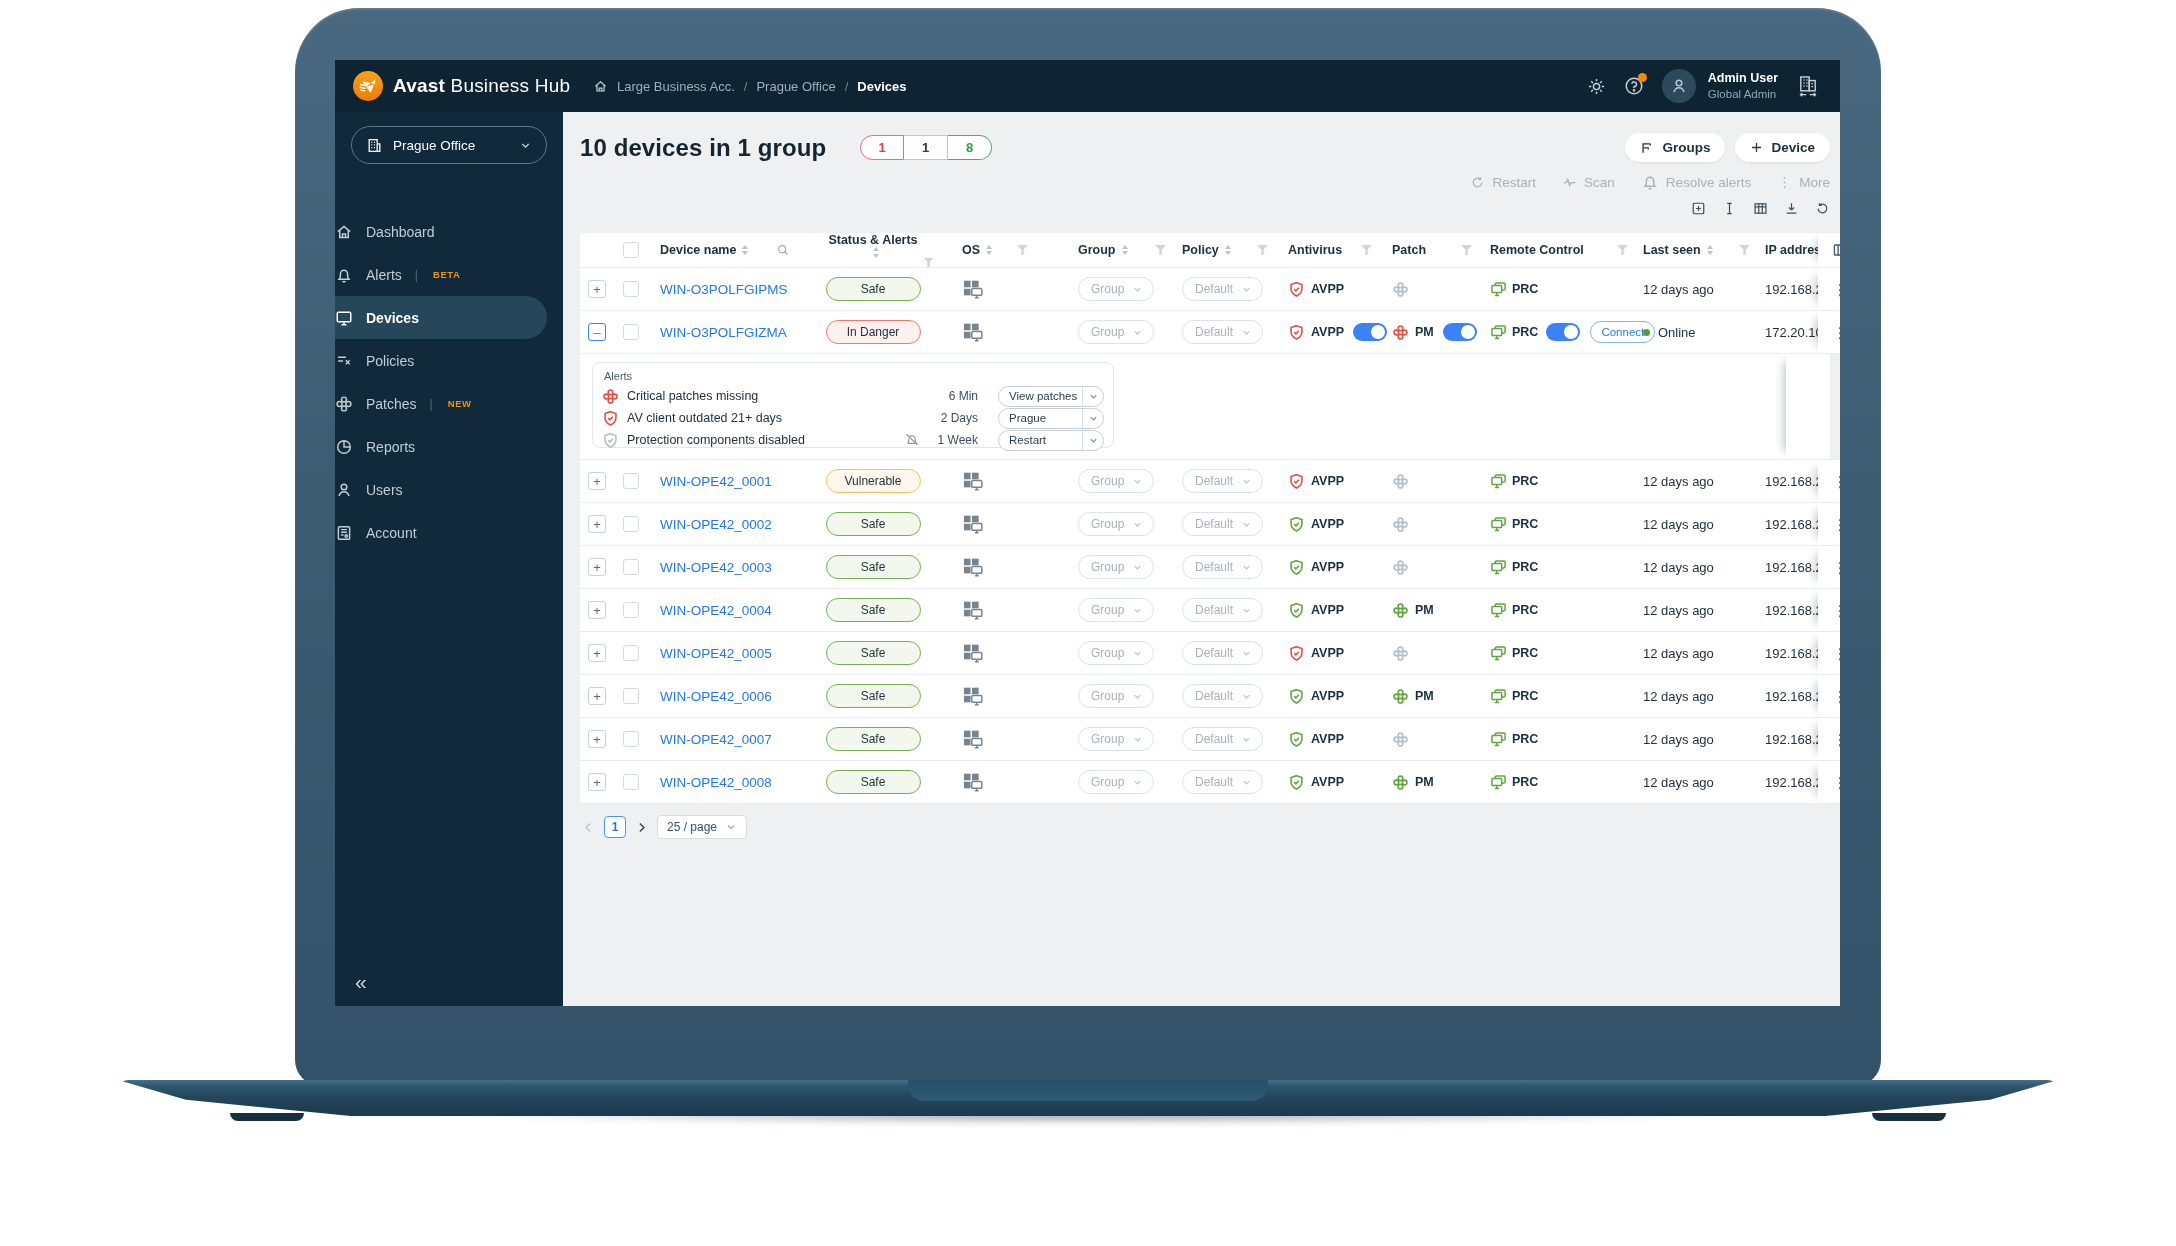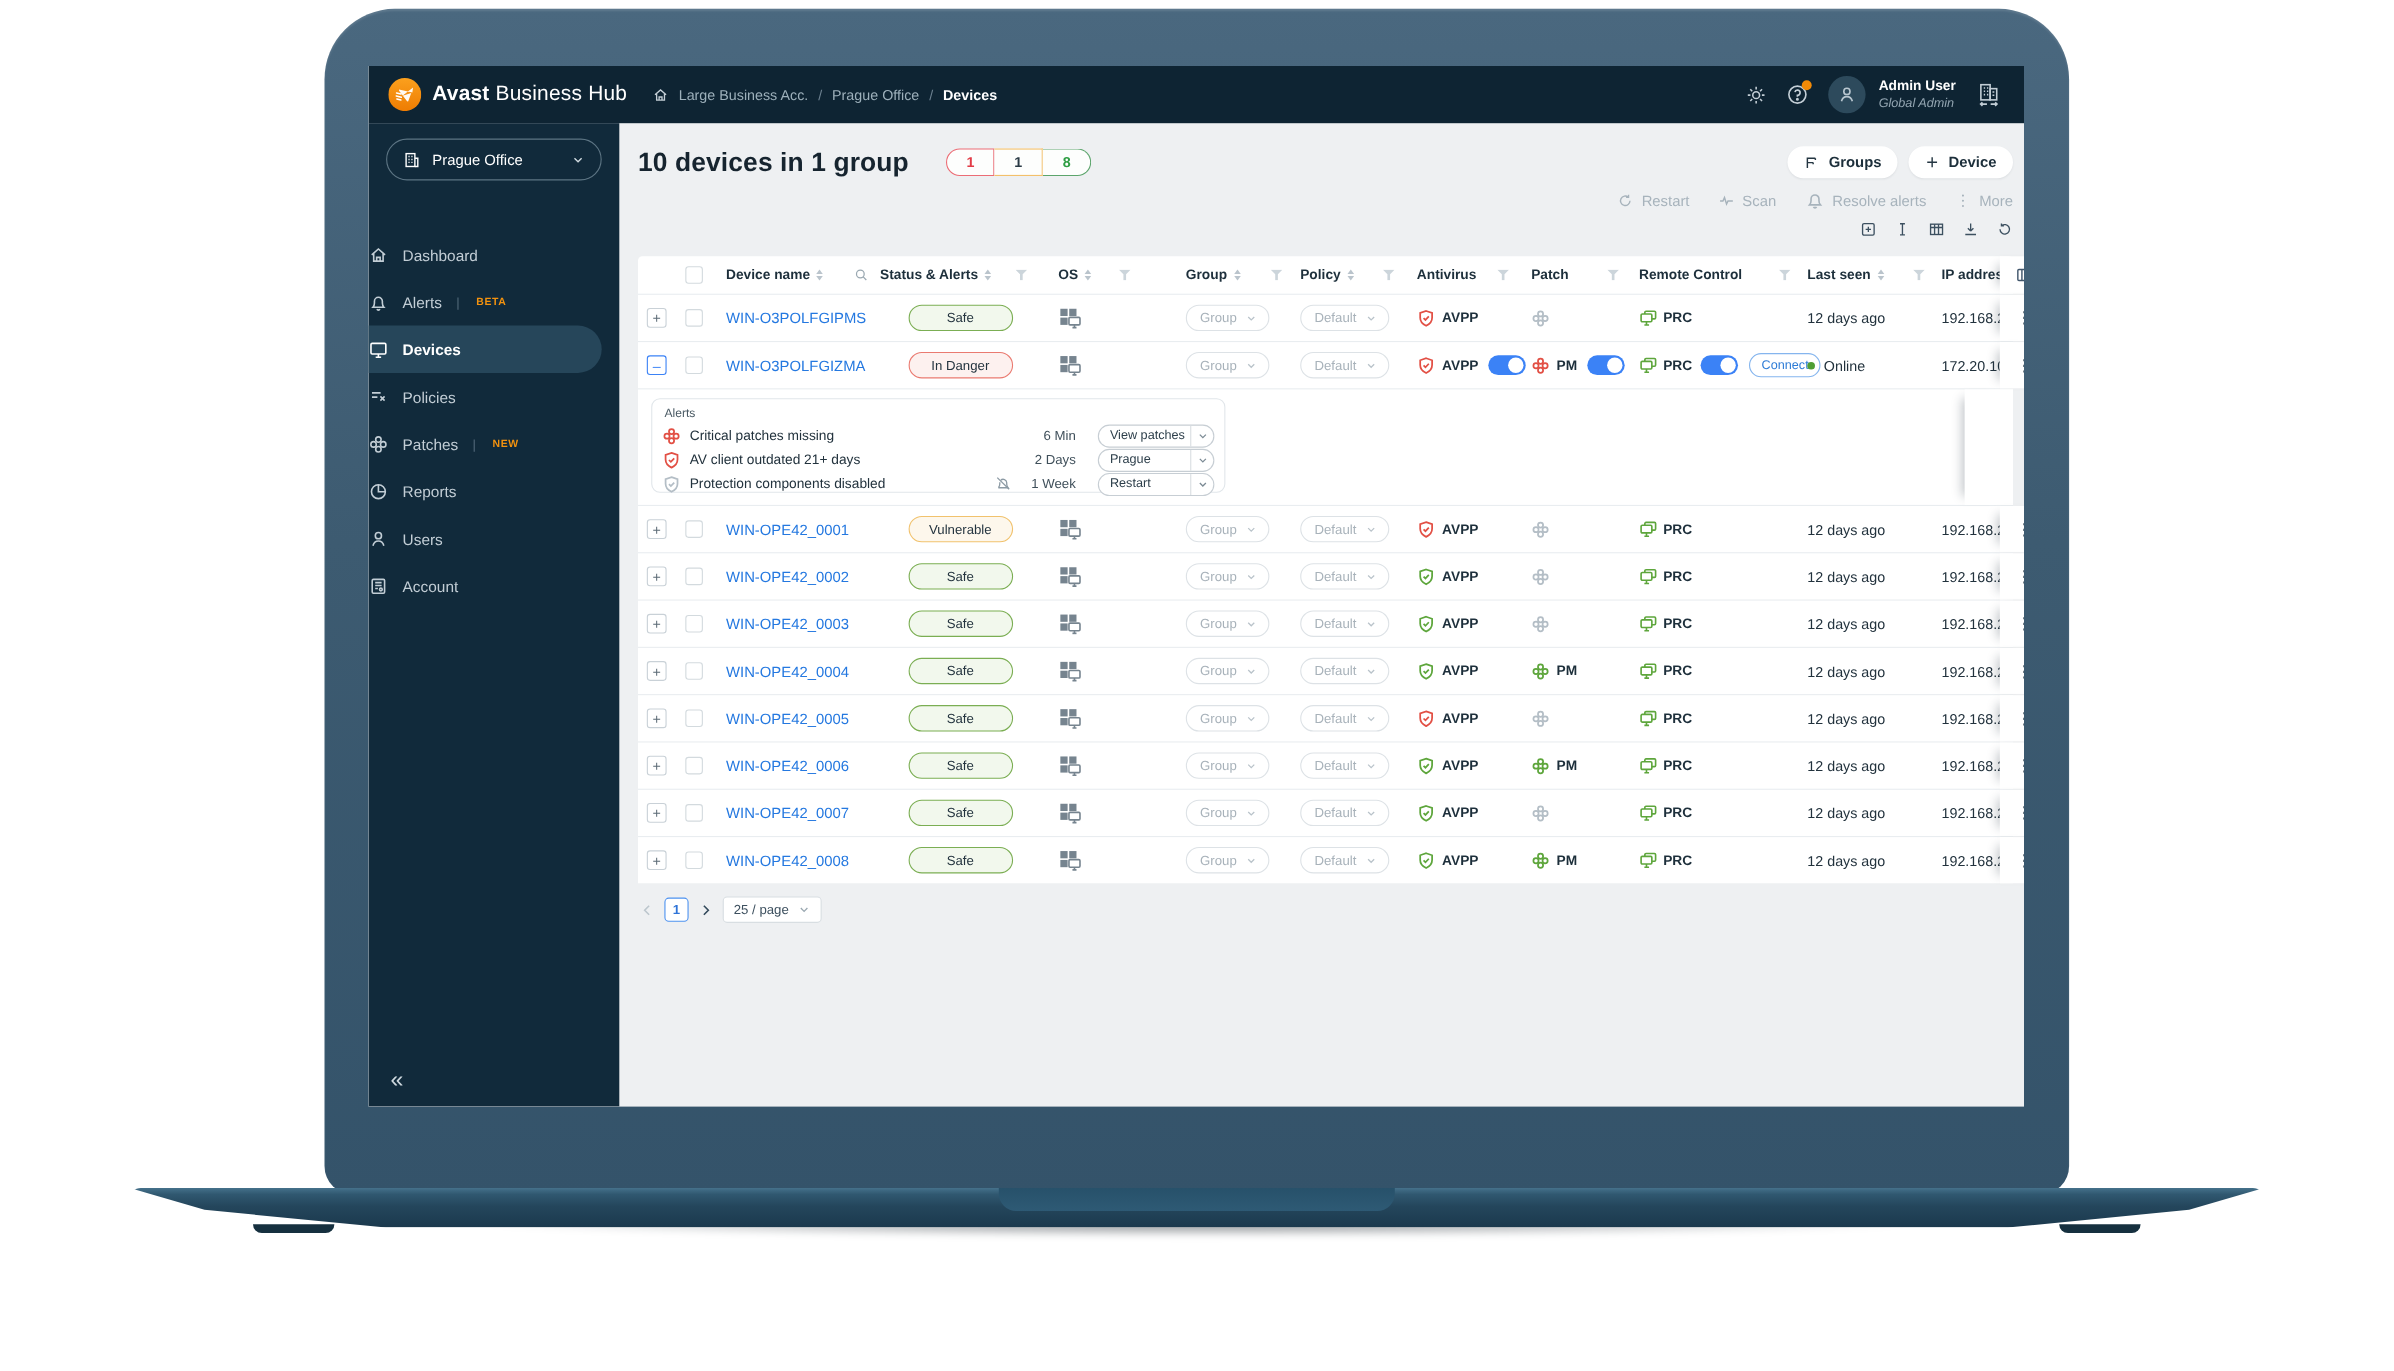--- a/index.html
+++ b/index.html
@@ -39,21 +39,21 @@
   .crumbs { display:flex; align-items:center; gap:9px; font-size:13px; color:#9db0bb; }
   .crumbs .home-ic { color:#c3ced6; display:flex; }
   .crumb-sep { color:#6d8291; }
   .crumb-last { color:#fff; font-weight:700; }
   .hdr-right { margin-left:auto; display:flex; align-items:center; gap:18px; }
   .hdr-ic { color:#c3ced6; display:flex; position:relative; }
   .help-dot { position:absolute; right:-3px; top:-3px; width:9px; height:9px; border-radius:50%; background:#f48b07; }
   .avatar { width:34px; height:34px; border-radius:50%; background:#2d4a5c; display:flex; align-items:center; justify-content:center; color:#b9c7d0; }
   .user-block { line-height:1.25; margin-left:-6px; }
   .user-name { font-size:12.5px; font-weight:700; color:#fff; }
-  .user-role { font-size:11.5px; color:#93a5b1;font-style:italic; }
+  .user-role { font-size:11.5px; color:#93a5b1; }
 
   .app-body { flex:1; display:flex; min-height:0; }
 
   
   .sidebar { width:228px; flex:none; background:#112a3b; position:relative; padding-top:14px; }
   .site-select { margin:0 16px; height:38px; border:1px solid #5d7584; border-radius:19px;
     display:flex; align-items:center; gap:10px; padding:0 14px; color:#fff; font-size:13.5px; }
   .site-select .chev { margin-left:auto; display:flex; color:#cfd9df; }
   .nav { margin-top:46px; }
   .nav-item { height:43px; display:flex; align-items:center; gap:13px; 
@@ -87,21 +87,21 @@
 
   
   .table { margin-top:13px; background:#fff; border-radius:4px 4px 0 0; }
   .t-row, .t-head { display:flex; align-items:center; }
   .t-head { height:34px; font-size:12.5px; font-weight:700; color:#1d2f3b; }
   .t-row { height:43px; border-top:1px solid #e9edf0; }
   .cell { height:100%; display:flex; align-items:center; flex:none; }
   .c-exp { width:34px; justify-content:center; }
   .c-check { width:34px; justify-content:center; }
   .c-name { width:152px; padding-left:12px; overflow:hidden; }
-  .c-status { width:146px; justify-content:center; }
+  .c-status { width:146px; justify-content:center;flex-direction:column; }
   .c-os { width:94px; padding-left:16px; }
   .c-group { width:106px; padding-left:6px;margin-left:32px; }
   .c-policy { width:102px; padding-left:4px; }
   .c-av { width:104px; padding-left:8px; gap:6px; }
   .c-patch { width:100px; padding-left:8px; gap:6px; }
   .c-rc { width:156px; padding-left:6px; gap:5px; }
   .c-seen { width:122px; padding-left:3px; }
   .c-ip { width:56px; padding-left:3px; overflow:hidden; white-space:nowrap; }
   .c-kebab { width:44px; justify-content:center; box-shadow:-10px 0 10px -8px rgba(21,37,49,.28); background:#fff; }
   .hd-cell { font-weight:700; }

